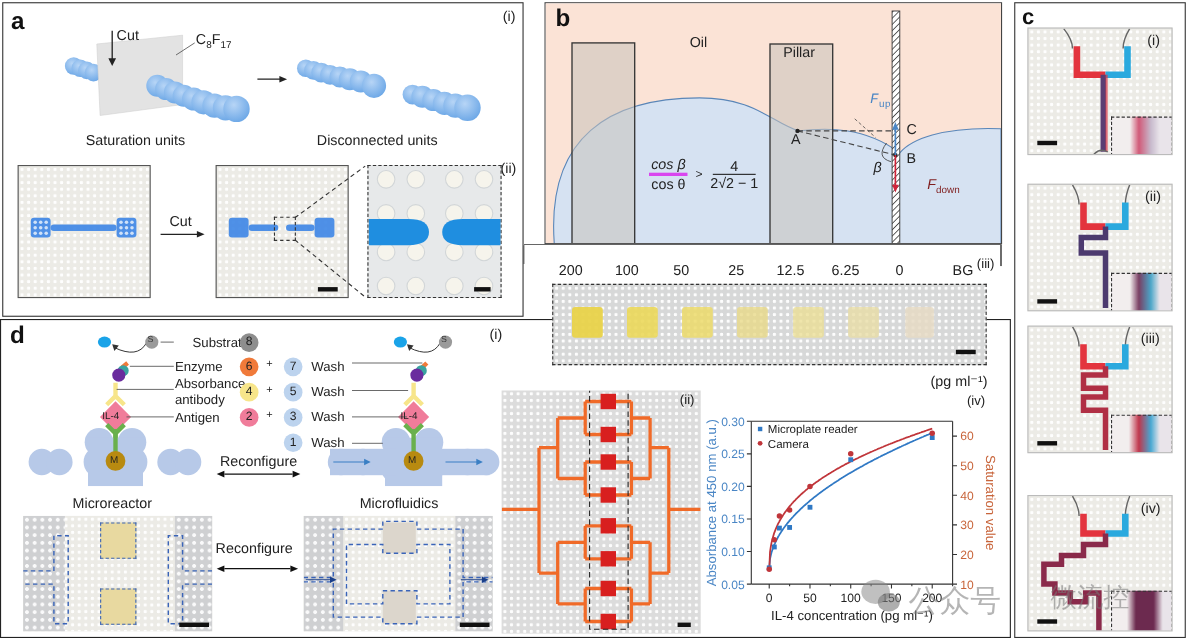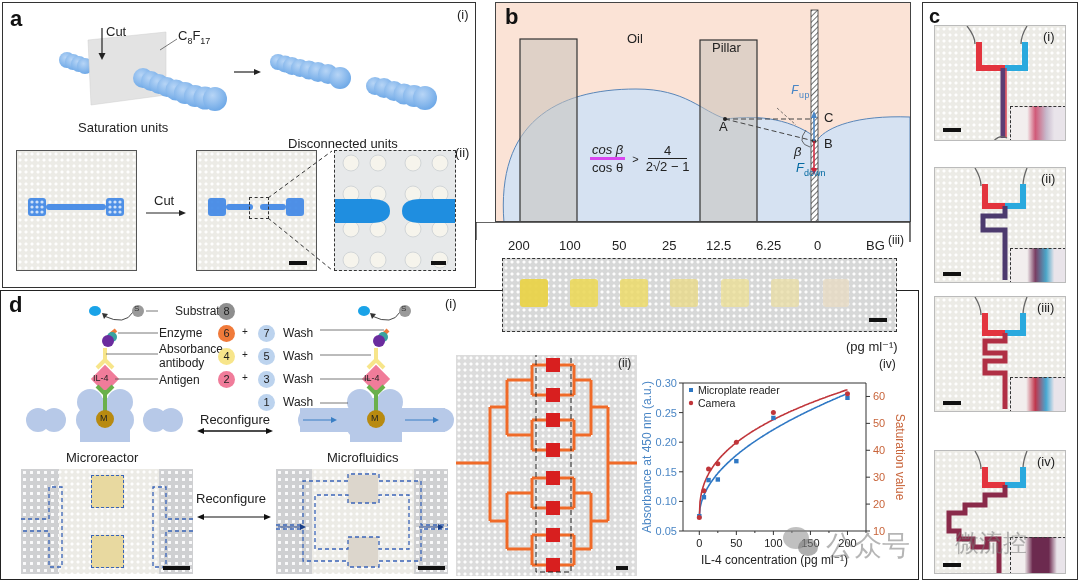--- a/index.html
+++ b/index.html
@@ -84,21 +84,21 @@
     <circle cx="404" cy="94" r="10.5" fill="url(#dropGrad)"></circle>
     <circle cx="414" cy="96" r="11" fill="url(#dropGrad)"></circle>
     <circle cx="425" cy="98" r="12" fill="url(#dropGrad)"></circle>
   </g>
 </svg>
 <div class="caption" style="left:106px;top:24px;font-size:13px;">Cut</div>
 <div class="caption" style="left:178px;top:28px;font-size:13px;text-align:right;">
   <span>C</span><sub style="font-size:9px;">8</sub><span>F</span><sub style="font-size:9px;">17</sub>
 </div>
 <div class="caption" style="left:78px;top:120px;">Saturation units</div>
-<div class="caption" style="left:288px;top:136px;">Disconnected units</div>
+<div class="caption" style="left:288px;top:120px;">Disconnected units</div>
 
 <div class="photo plate-bg" style="left:16px;top:150px;width:121px;height:121px;">
   <svg width="121" height="121">
     <g fill="#3d86e6" opacity="0.9">
       <rect x="11" y="47" width="18" height="18" rx="3"></rect>
       <rect x="89" y="47" width="18" height="18" rx="3"></rect>
       <rect x="29" y="53" width="60" height="6" rx="3"></rect>
     </g>
     <g fill="#cfe1f8">
       <circle cx="15" cy="51" r="1.6"></circle>
@@ -207,21 +207,21 @@
 <div class="panel-letter" style="left:505px;top:6px;">b</div>
 <div class="caption" style="left:627px;top:31px;">Oil</div>
 <div class="caption" style="left:712px;top:40px;">Pillar</div>
 <div class="caption" style="left:719px;top:119px;">A</div>
 <div class="caption" style="left:824px;top:110px;">C</div>
 <div class="caption" style="left:824px;top:136px;">B</div>
 <div class="caption" style="left:794px;top:144px;font-style:italic;">β</div>
 <div class="caption" style="left:791px;top:83px;color:#4a86c5;font-style:italic;font-family:Liberation Mono, monospace;">
   <span>F</span><sub style="font-style:normal;font-size:9px;">up</sub>
 </div>
-<div class="caption" style="left:796px;top:160px;color:#0369a1;font-style:italic;">
+<div class="caption" style="left:843px;top:160px;color:#7f1d1d;font-style:italic;">
   <span>F</span><sub style="font-style:normal;font-size:9px;">down</sub>
 </div>
 
 <div class="abs" style="left:590px;top:142px;font-size:13px;display:flex;align-items:center;gap:7px;">
   <div style="display:flex;flex-direction:column;align-items:center;">
     <span style="padding:0 2px;border-bottom:3px solid #d946ef;font-style:italic;">cos β</span>
     <span>cos θ</span>
   </div>
   <span style="font-size:11px;">&gt;</span>
   <div style="display:flex;flex-direction:column;align-items:center;">

